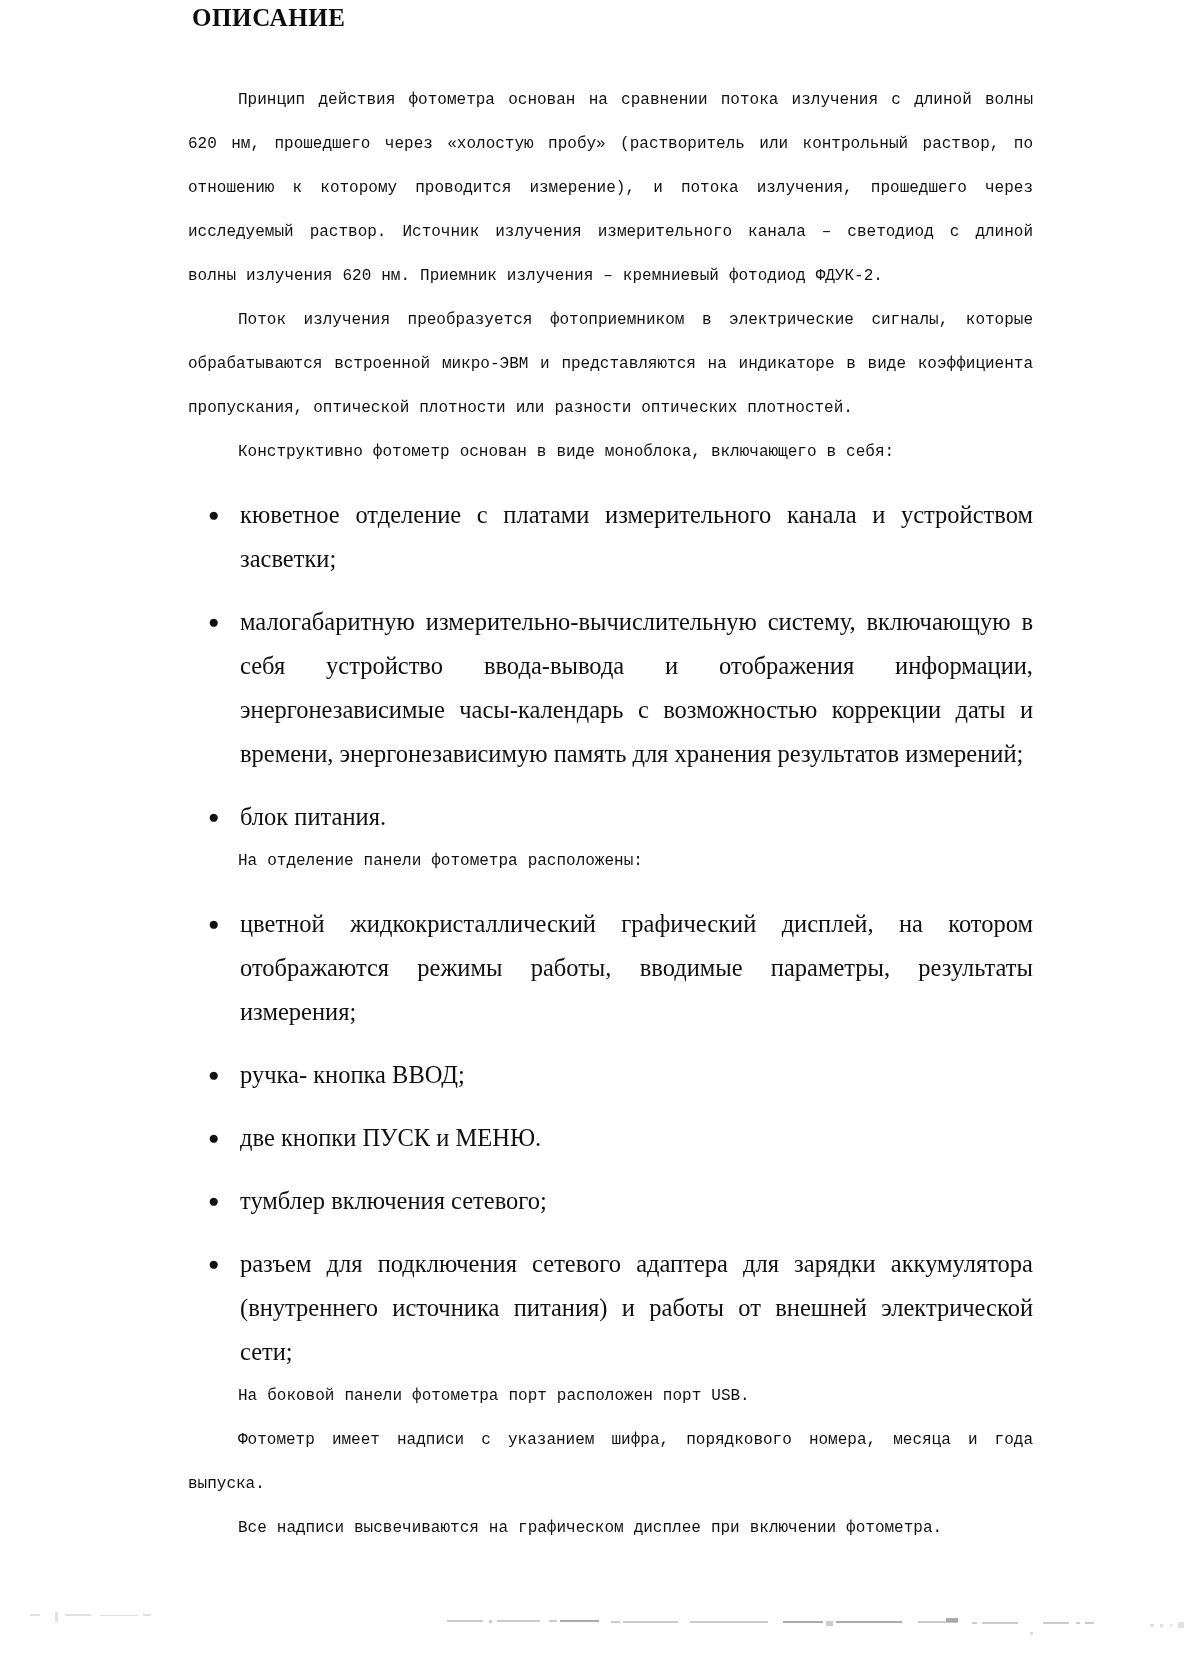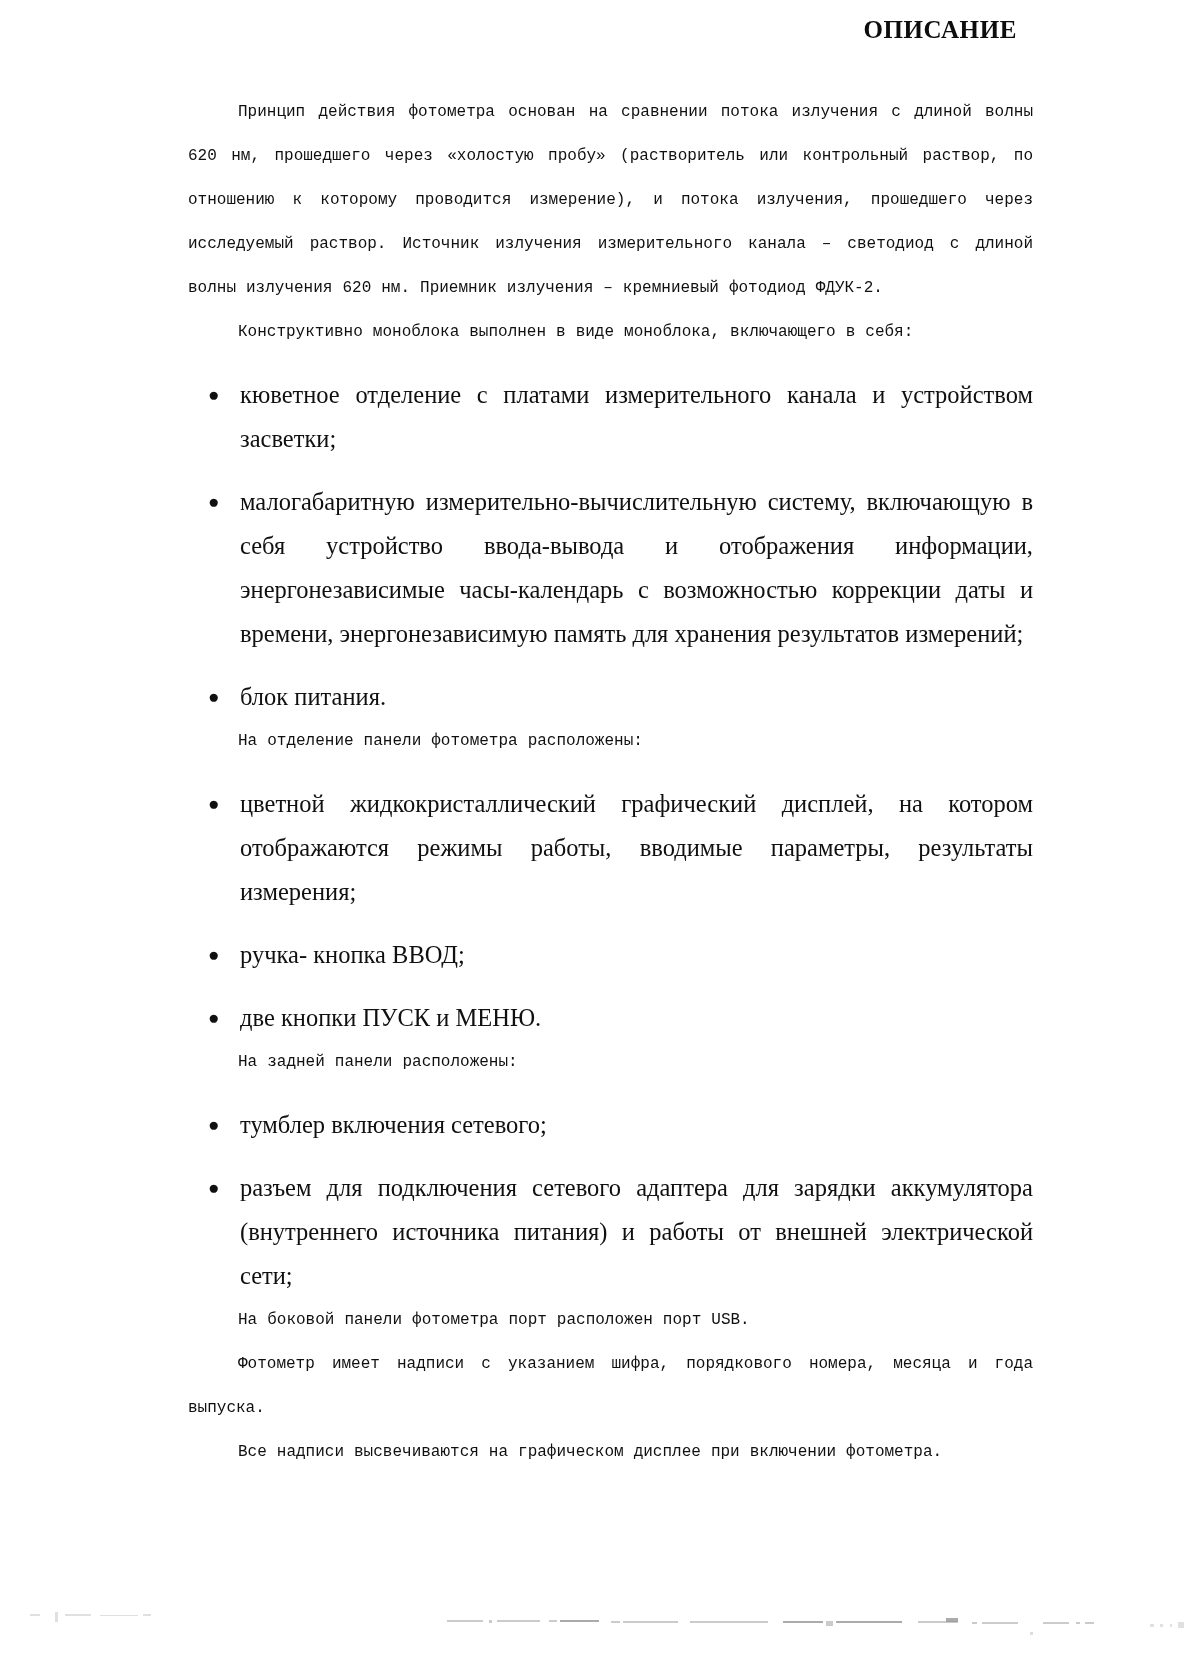--- a/index.html
+++ b/index.html
@@ -19,25 +19,25 @@
     overflow: hidden;
     box-sizing: border-box;
   }
   .sheet {
     position: absolute;
     left: 188px;
     top: 0;
     width: 845px;
   }
   .doc-title {
-    text-align: right;
+    text-align: left;
     font-weight: bold;
     font-size: 25px;
     letter-spacing: 0.6px;
-    margin: 16px;
+    margin: 4px;
     color: #0d0d0d;
   }
   .body-block {
     margin-top: 46px;
   }
   p.para {
     margin: 0;
     font-size: 16px;
     line-height: 44px;
     text-align: justify;
@@ -105,22 +105,23 @@
 
 <div class="page">
   <div class="sheet">
 
     <h1 class="doc-title">ОПИСАНИЕ</h1>
 
     <div class="body-block">
 
       <p class="para">Принцип действия фотометра основан на  сравнении потока излучения   с длиной волны 620 нм, прошедшего через «холостую пробу» (растворитель или контрольный раствор, по отношению к которому проводится измерение), и потока излучения, прошедшего через исследуемый раствор. Источник излучения измерительного канала – светодиод с длиной волны излучения 620 нм. Приемник излучения – кремниевый фотодиод ФДУК-2.</p>
 
-
-      <p class="para">Конструктивно моноблока выполнен в виде моноблока, включающего в себя:</p>
+      <p class="para">Поток излучения преобразуется фотоприемником в электрические сигналы, которые обрабатываются встроенной микро-ЭВМ и представляются на индикаторе в виде коэффициента пропускания, оптической плотности или разности оптических плотностей.</p>
+
+      <p class="para">Конструктивно фотометр основан в виде моноблока, включающего в себя:</p>
 
       <ul class="bullets">
         <li>
           <span class="bullet-dot">●</span>
           <span class="li-text">кюветное отделение с платами измерительного канала и устройством засветки;</span>
         </li>
         <li>
           <span class="bullet-dot">●</span>
           <span class="li-text">малогабаритную измерительно-вычислительную систему, включающую в себя устройство ввода-вывода и отображения информации, энергонезависимые часы-календарь с возможностью коррекции даты и времени, энергонезависимую память для хранения результатов измерений;</span>
         </li>
@@ -140,21 +141,20 @@
         <li>
           <span class="bullet-dot">●</span>
           <span class="li-text">ручка- кнопка ВВОД;</span>
         </li>
         <li>
           <span class="bullet-dot">●</span>
           <span class="li-text">две кнопки ПУСК и МЕНЮ.</span>
         </li>
       </ul>
 
-      <p class="para">На задней панели расположены:</p>
 
       <ul class="bullets">
         <li>
           <span class="bullet-dot">●</span>
           <span class="li-text">тумблер включения сетевого;</span>
         </li>
         <li>
           <span class="bullet-dot">●</span>
           <span class="li-text">разъем для подключения сетевого адаптера для зарядки аккумулятора (внутреннего источника питания) и работы от внешней электрической сети;</span>
         </li>

